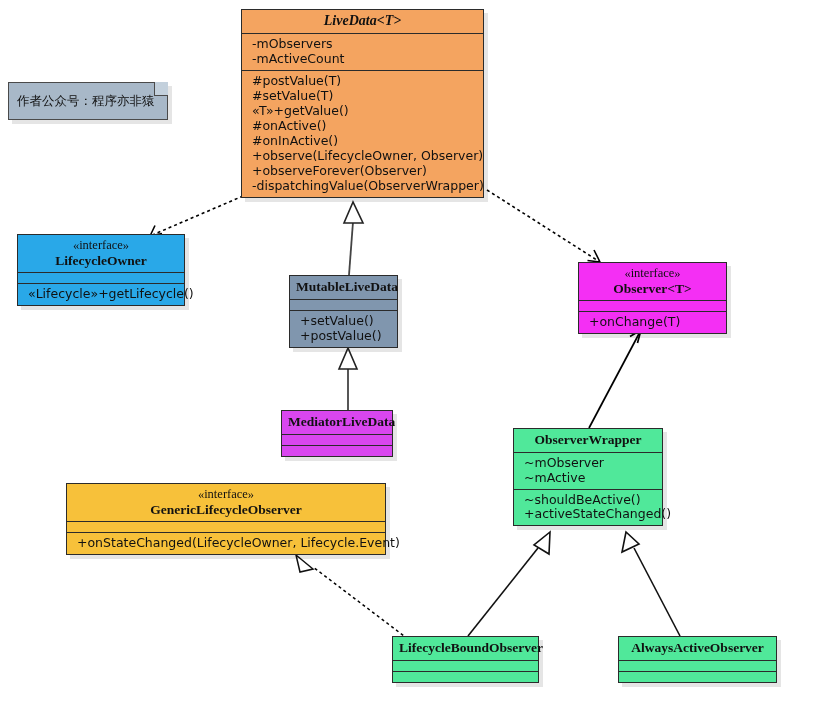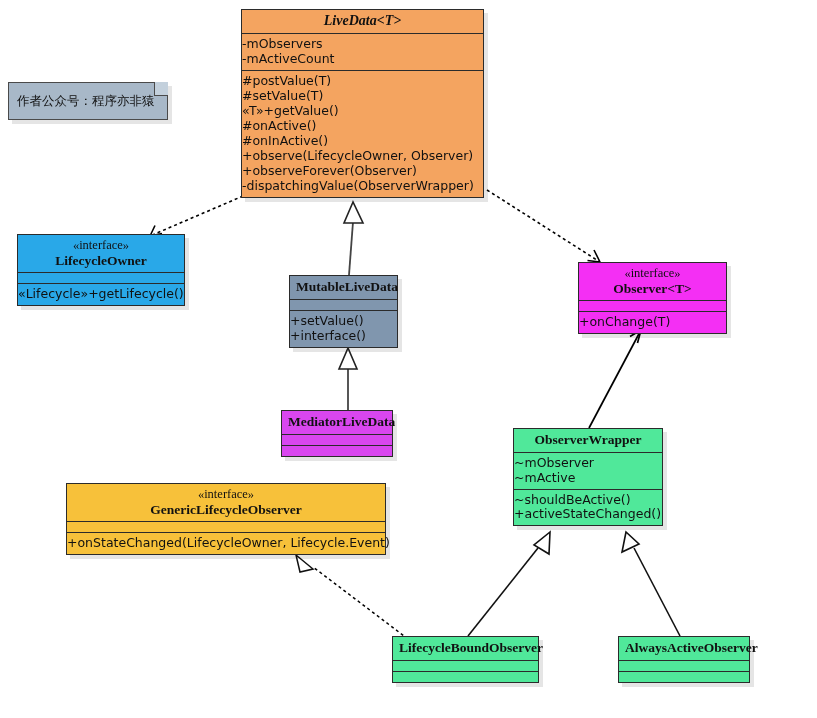--- a/index.html
+++ b/index.html
@@ -55,21 +55,21 @@
     font-size: 13.5px;
     font-weight: bold;
     color: #111;
     white-space: nowrap;
   }
   .uml-title.italic { font-style: italic; font-size: 14px; }
 
   .uml-sec {
     box-sizing: border-box;
     border-top: 1px solid #2b2b2b;
-    padding: 3px 5px 3px 0;
+    padding: 3px 5px 3px 10px;
     font-size: 12.5px;
     line-height: 1.195;
     color: #111;
   }
   .uml-sec.empty {
     padding: 0;
     height: 11px;
   }
   .uml-sec .row {
     white-space: nowrap;
@@ -187,21 +187,21 @@
     </div>
   </div>
 
   <div class="uml-box" style="left:289px; top:275px; width:109px; background:#8096ae;">
     <div class="uml-head">
       <span class="uml-title">MutableLiveData</span>
     </div>
     <div class="uml-sec empty"></div>
     <div class="uml-sec">
       <span class="row">+setValue()</span>
-      <span class="row">+interface()</span>
+      <span class="row">+postValue()</span>
     </div>
   </div>
 
   <div class="uml-box" style="left:578px; top:262px; width:149px; background:#f42ff4;">
     <div class="uml-head">
       <span class="uml-stereo">«interface»</span>
       <span class="uml-title">Observer&lt;T&gt;</span>
     </div>
     <div class="uml-sec empty"></div>
     <div class="uml-sec">
@@ -243,21 +243,21 @@
   </div>
 
   <div class="uml-box" style="left:392px; top:636px; width:147px; background:#50e89a;">
     <div class="uml-head">
       <span class="uml-title">LifecycleBoundObserver</span>
     </div>
     <div class="uml-sec empty"></div>
     <div class="uml-sec empty"></div>
   </div>
 
-  <div class="uml-box" style="left:618px; top:636px; width:132px; background:#50e89a;">
+  <div class="uml-box" style="left:618px; top:636px; width:159px; background:#50e89a;">
     <div class="uml-head">
       <span class="uml-title">AlwaysActiveObserver</span>
     </div>
     <div class="uml-sec empty"></div>
     <div class="uml-sec empty"></div>
   </div>
 
 </div>
 
 </body></html>

